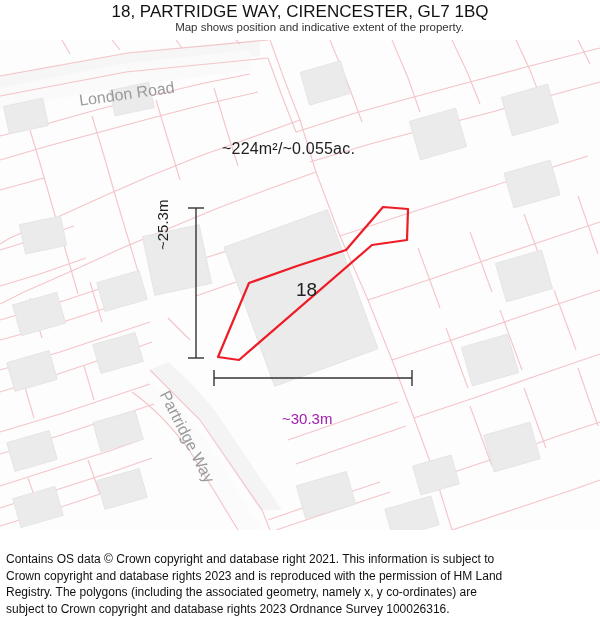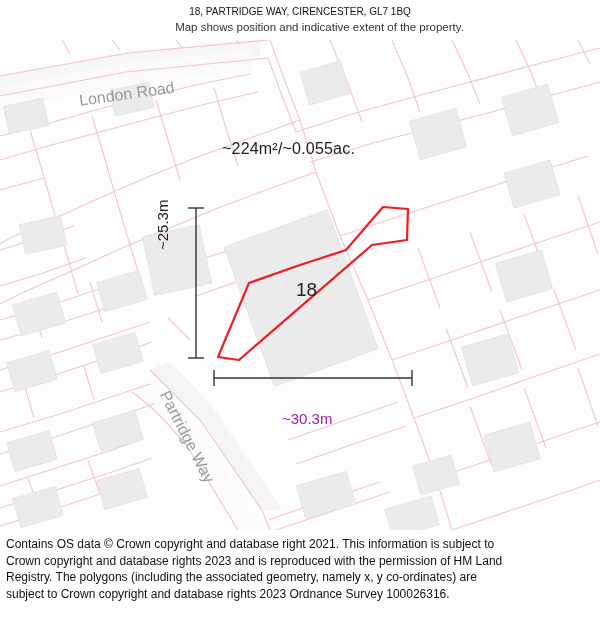--- a/index.html
+++ b/index.html
@@ -23,21 +23,21 @@
   .header {
     position: absolute;
     top: 0; left: 0;
     width: 600px;
     height: 40px;
     text-align: center;
     padding-top: 4px;
     box-sizing: border-box;
   }
   .header .title {
-    font-size: 10px;
+    font-size: 17px;
     line-height: 16px;
     color: #111;
   }
   .header .subtitle {
     font-size: 11.5px;
     line-height: 15px;
     color: #333;
     padding-left: 39px;
   }
   
@@ -99,21 +99,21 @@
     left: 172px;
     top: 348px;
     font-size: 16px;
     color: #9a9a9a;
     transform: rotate(63deg);
     transform-origin: left top;
   }
   
   .footer {
     position: absolute;
-    top: 532px; left: 0;
+    top: 547px; left: 0;
     width: 524px;
     padding: 4px 6px 0 6px;
     box-sizing: border-box;
     font-size: 12px;
     line-height: 16.5px;
     color: #111;
   }
 </style>
 </head>
 <body>

